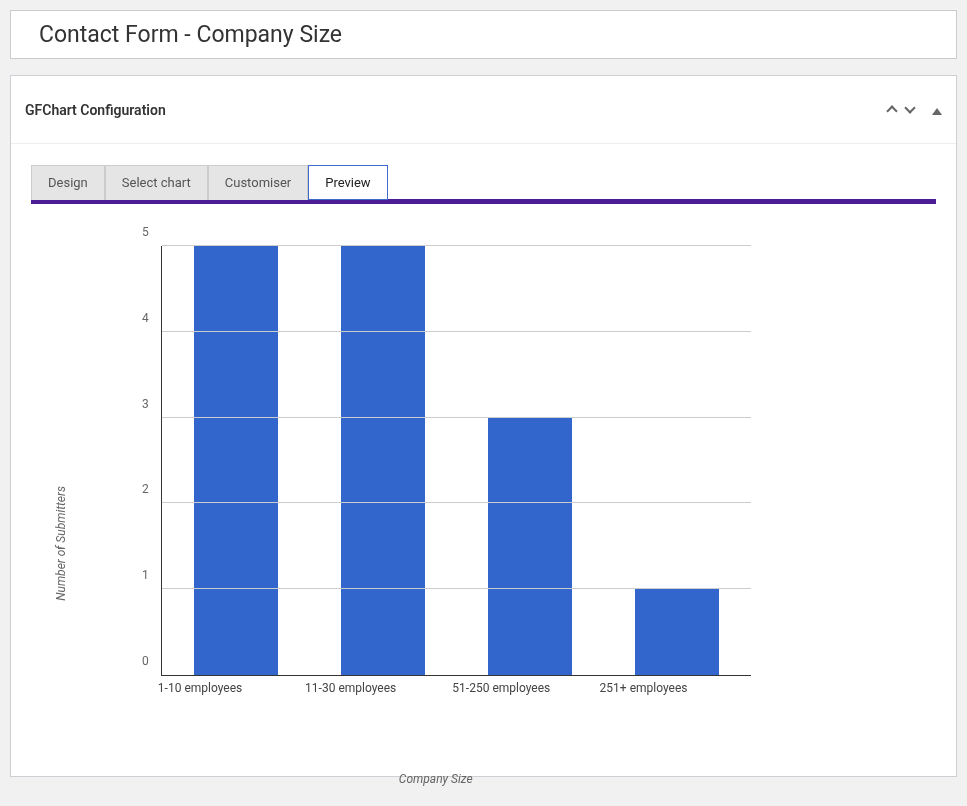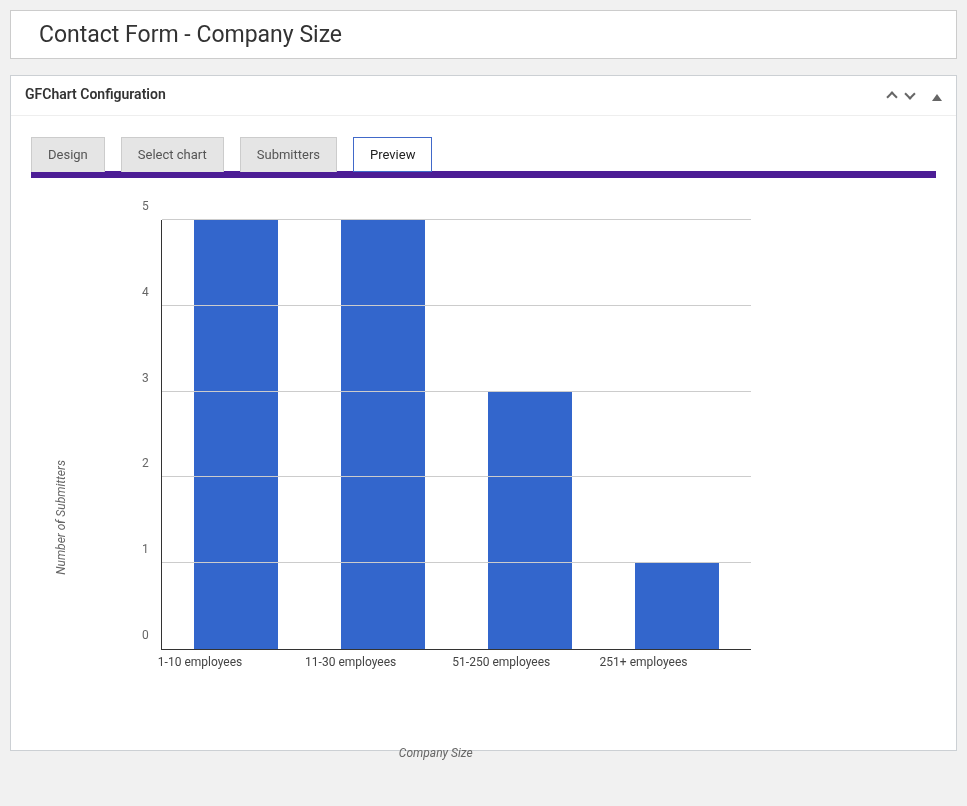--- a/index.html
+++ b/index.html
@@ -23,21 +23,22 @@
     font-size: 23px;
     font-weight: 400;
     color: #333;
   }
   .metabox {
     background: #fff;
     border: 1px solid #ccd0d4;
   }
   .metabox-header {
     display: flex;
-    padding: 10px 14px;
+    align-items: center;
+    padding: 24px 14px;
     border-bottom: 1px solid #eee;
   }
   .metabox-title {
     font-size: 14px;
     font-weight: 600;
     flex: 1;
     color: #333;
   }
   .header-icons {
     display: flex;
@@ -55,22 +56,22 @@
     border-left: 2px solid #666;
     border-top: 2px solid #666;
   }
   .arrow-chev.up { transform: rotate(45deg); margin-top:3px;}
   .arrow-chev.down { transform: rotate(225deg); margin-bottom:3px;}
   .tabs-wrap {
     padding: 20px 20px 0 20px;
   }
   .tabs {
     display: flex;
-    gap: 16px;
-    border-bottom: 7px solid #4c1d95;
+    gap: 0;
+    border-bottom: 5px solid #4c1d95;
   }
   .tab {
     padding: 9px 16px;
     background: #e5e5e5;
     border: 1px solid #ccc;
     border-bottom: none;
     font-size: 13px;
     color: #555;
     cursor: pointer;
     position: relative;
@@ -184,21 +185,21 @@
       <span><i class="arrow-chev up"></i></span>
       <span><i class="arrow-chev down"></i></span>
       <span style="margin-left:8px;"><i class="chev tri up"></i></span>
     </div>
   </div>
 
   <div class="tabs-wrap">
     <div class="tabs" id="tabs-row">
         <div class="tab"><span>Design</span></div>
         <div class="tab"><span>Select chart</span></div>
-        <div class="tab"><span>Submitters</span></div>
+        <div class="tab"><span>Customiser</span></div>
         <div class="tab active"><span>Preview</span></div>
       </div>
   </div>
 
   <div class="content">
 
     <div class="chart-area">
       <div class="y-axis-label">Number of Submitters</div>
 
       <div class="plot" id="plot">

